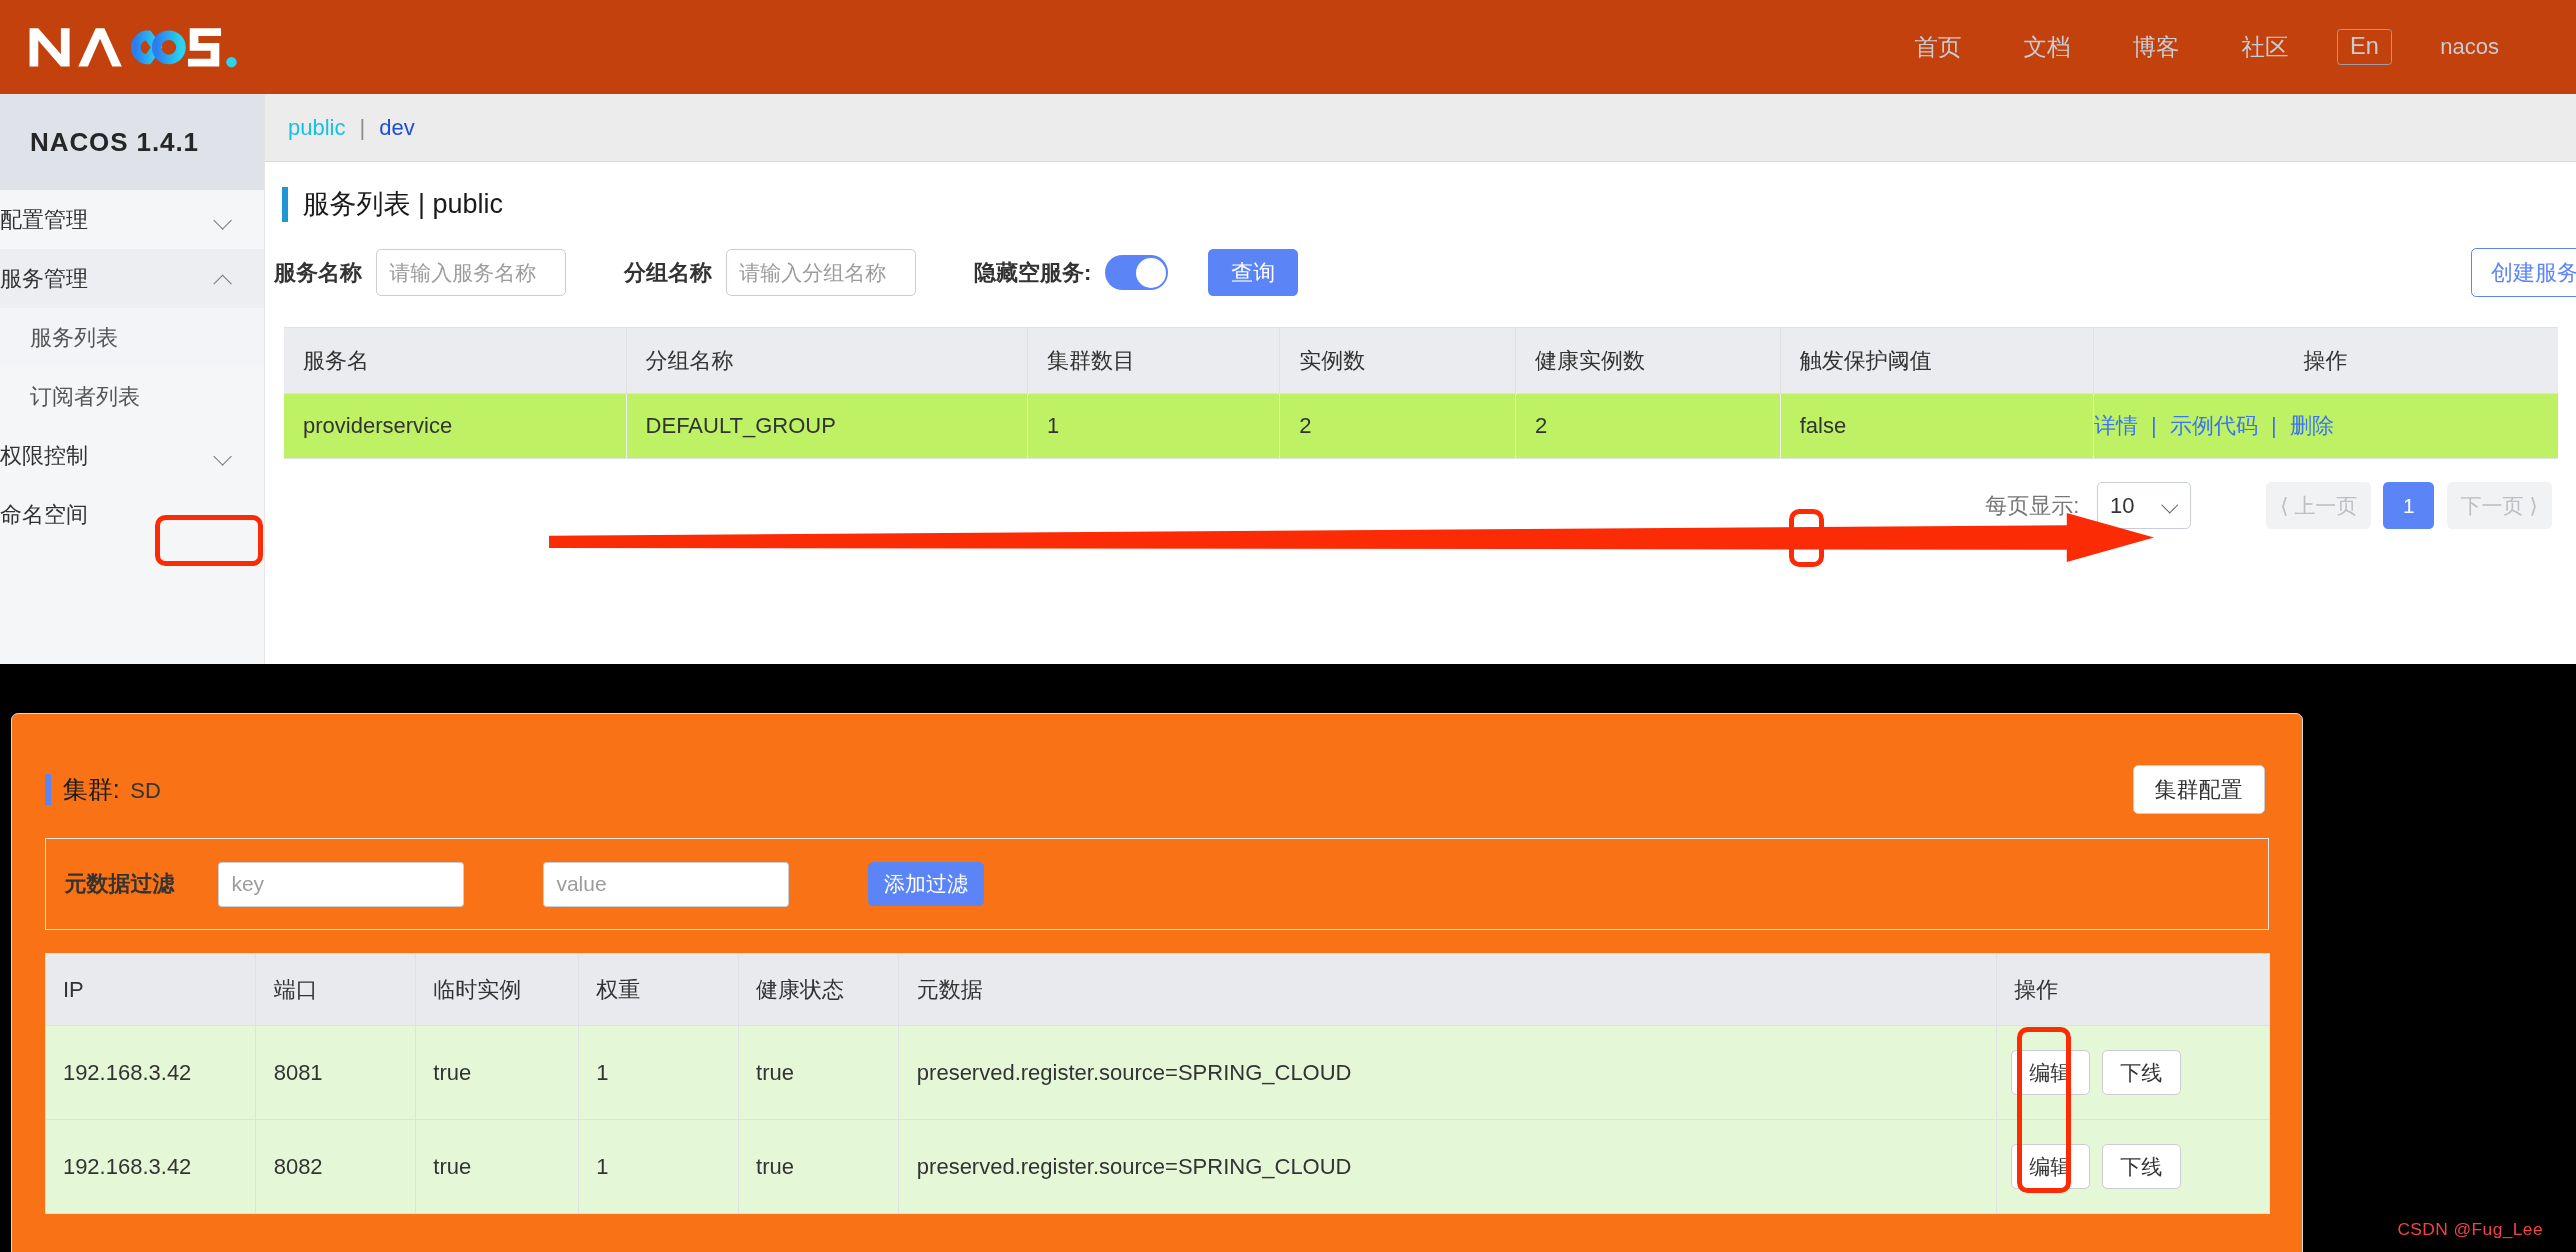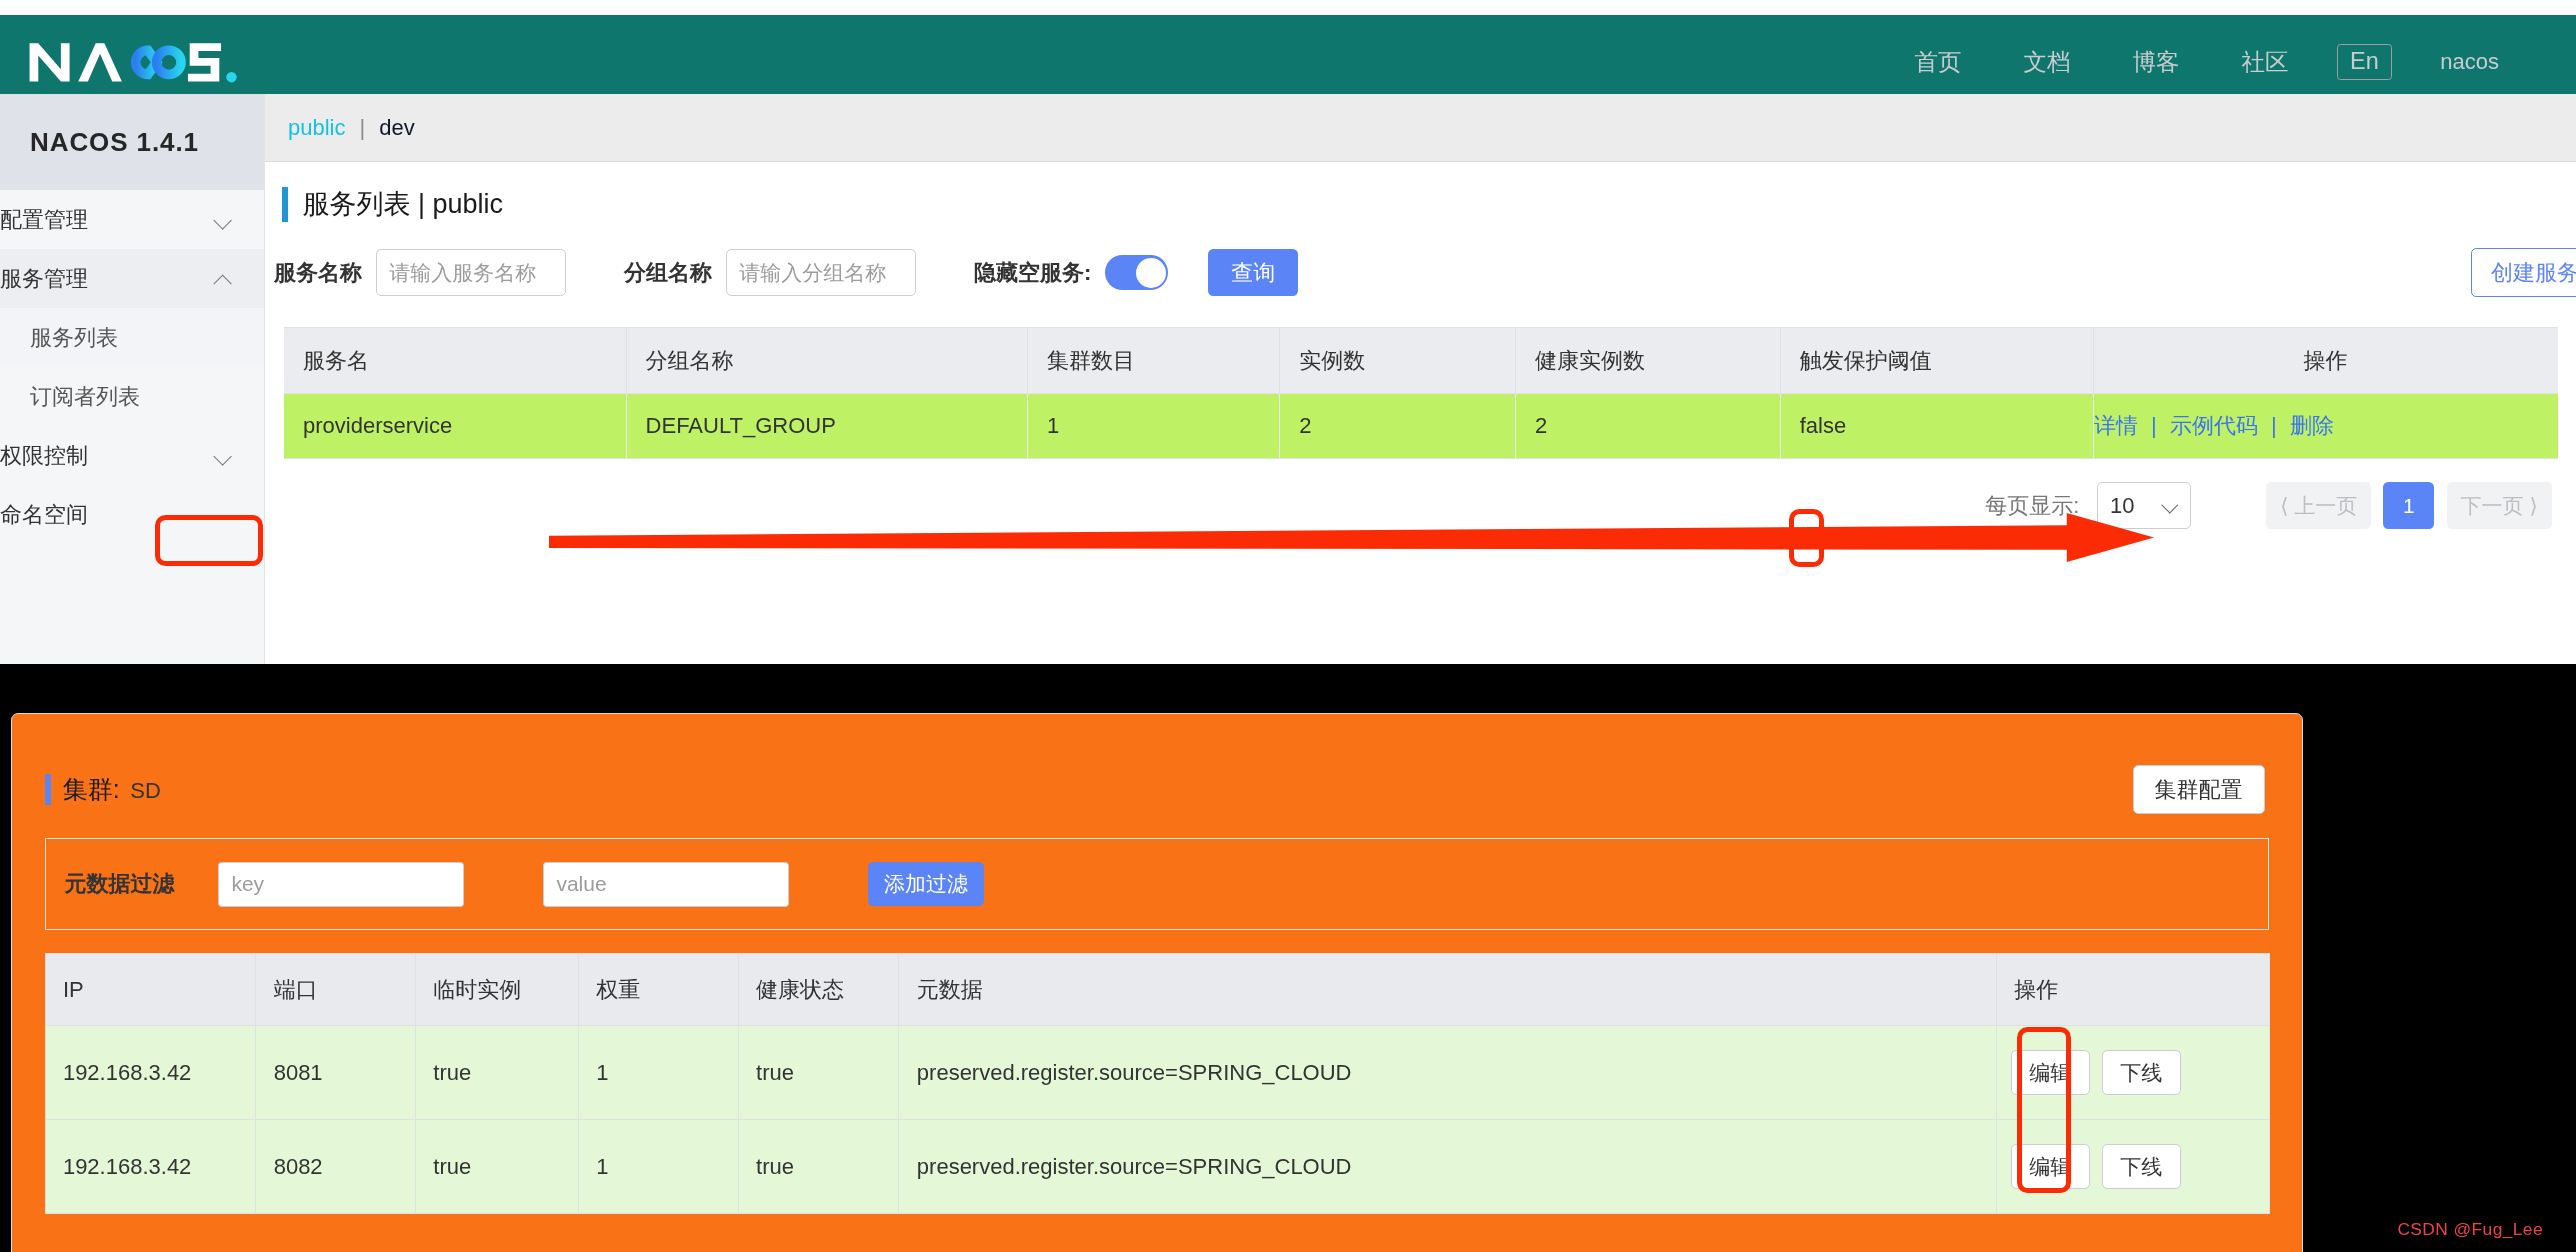--- a/index.html
+++ b/index.html
@@ -18,23 +18,23 @@
   
   #app-panel {
     position: absolute; left: 0; top: 0;
     width: 2576px; height: 664px;
     background: #fff;
     overflow: hidden;
   }
 
   
   .header {
-    position: absolute; left: 0; top: 15px;
+    position: absolute; left: 0; top: 0;
     width: 2576px; height: 94px;
-    background: #0f766e;
+    background: #c2410c;
     display: flex; align-items: center;
   }
   .logo-wrap {
     position: absolute; left: 26px; top: 15.7px;
     width: 227px; height: 61px;
     display: flex; align-items: center;
   }
   .logo-svg { display: block; }
   .nav {
     position: absolute; right: 54px; top: 0;
@@ -102,21 +102,21 @@
     background: #fff;
   }
   .crumb-bar {
     height: 68px; background: #ececec;
     display: flex; align-items: center;
     padding-left: 23px; border-bottom: 0.9px solid #dcdcdc;
     font-size: 22px;
   }
   .crumb-link { color: #13c2e3; cursor: pointer; }
   .crumb-sep { color: #8c8c8c; margin: 0 14px; }
-  .crumb-cur { color: #0f172a; }
+  .crumb-cur { color: #1d4ed8; }
 
   .page-title-row {
     display: flex; align-items: center;
     padding: 24.4px 0 0 17.4px;
   }
   .title-bar {
     width: 6.1px; height: 35px; background: #2196d4; margin-right: 14px;
   }
   .page-title { font-size: 27px; color: #1a1a1a; }
 

